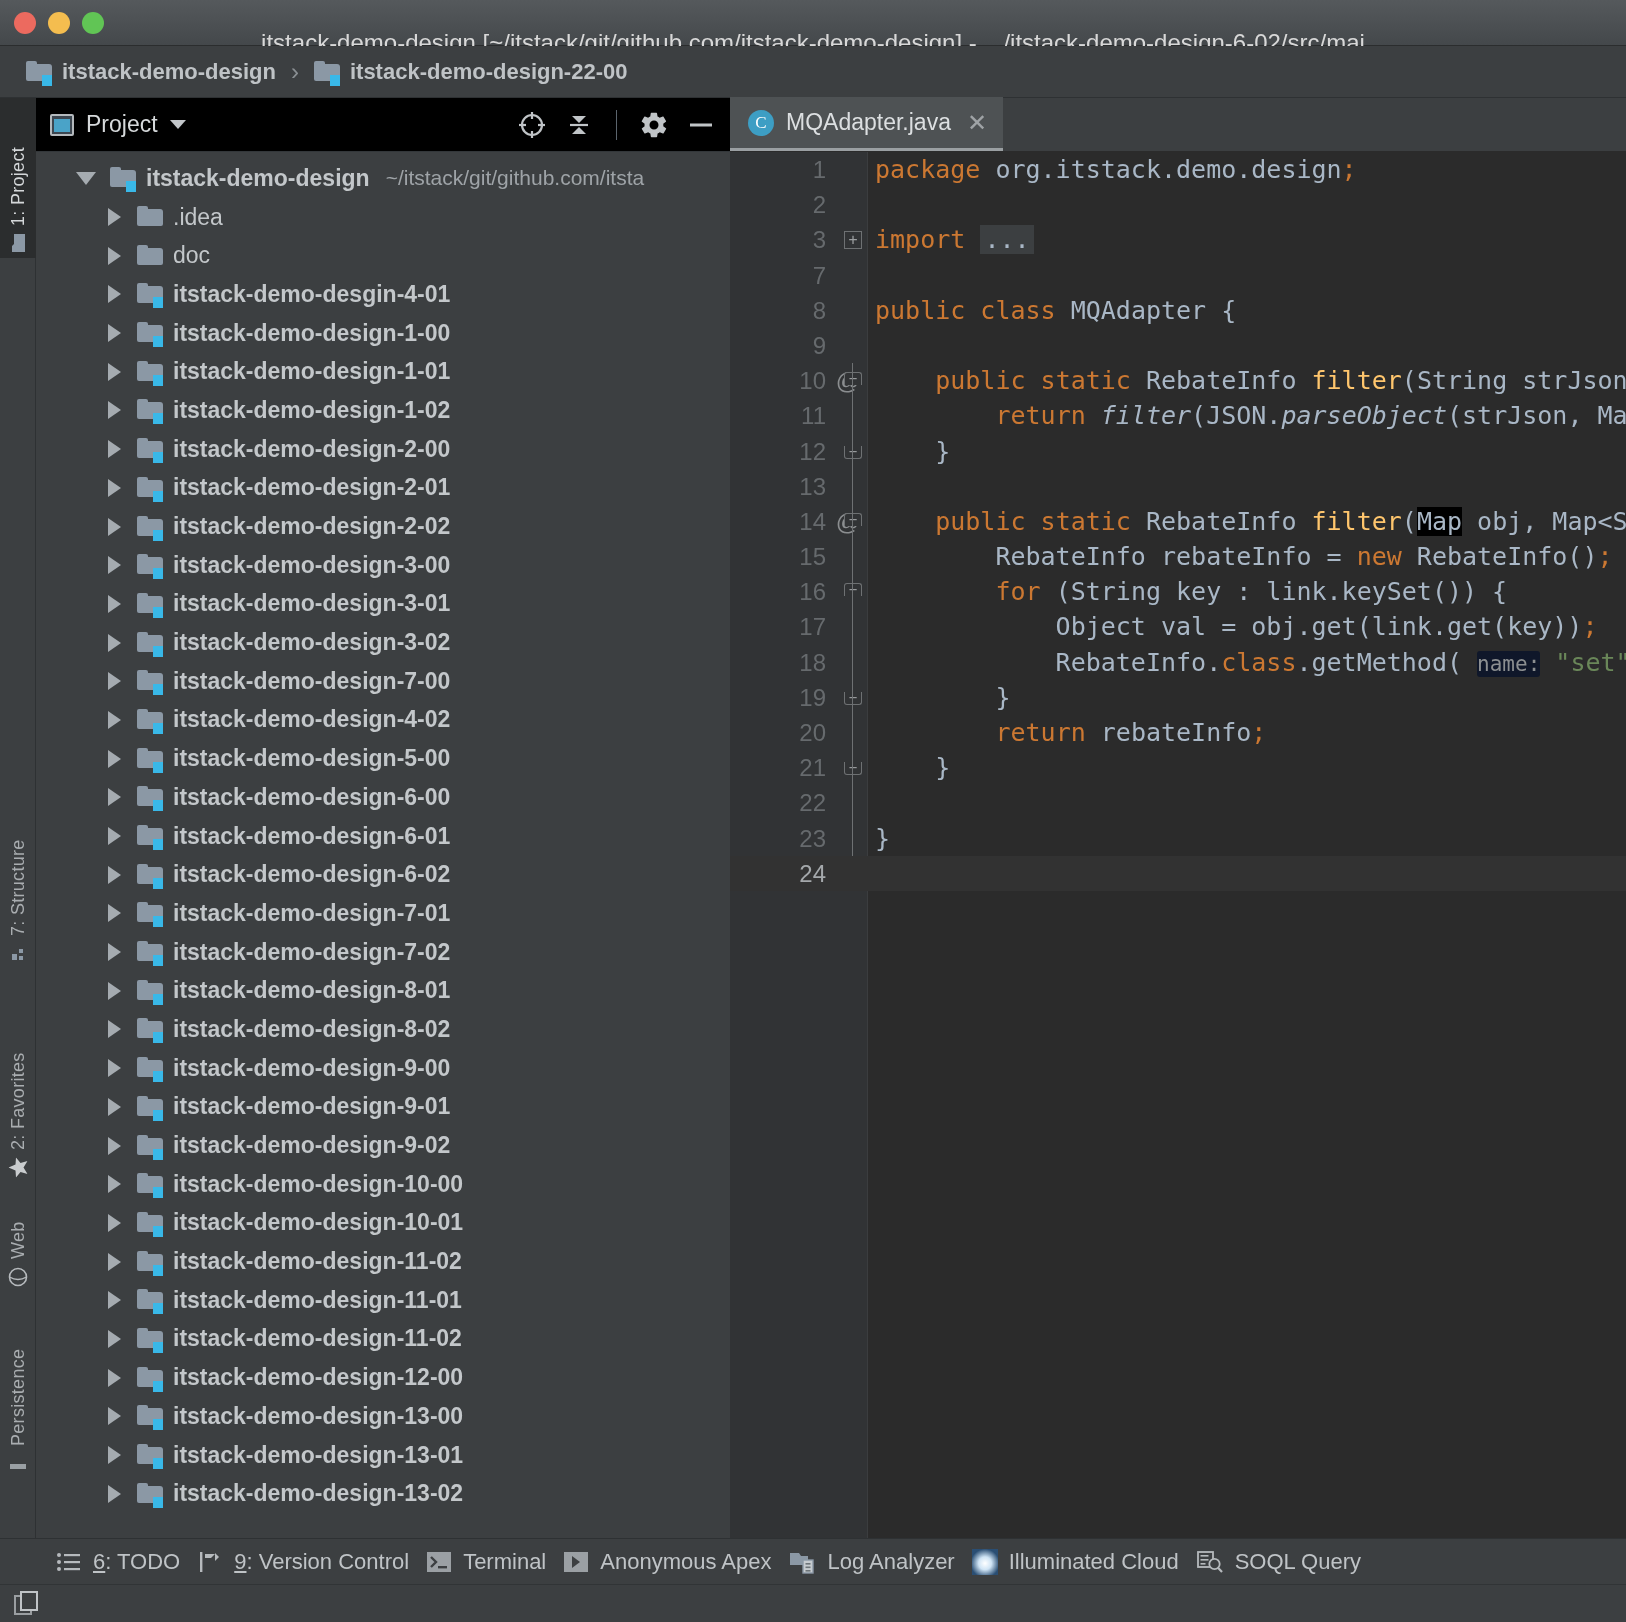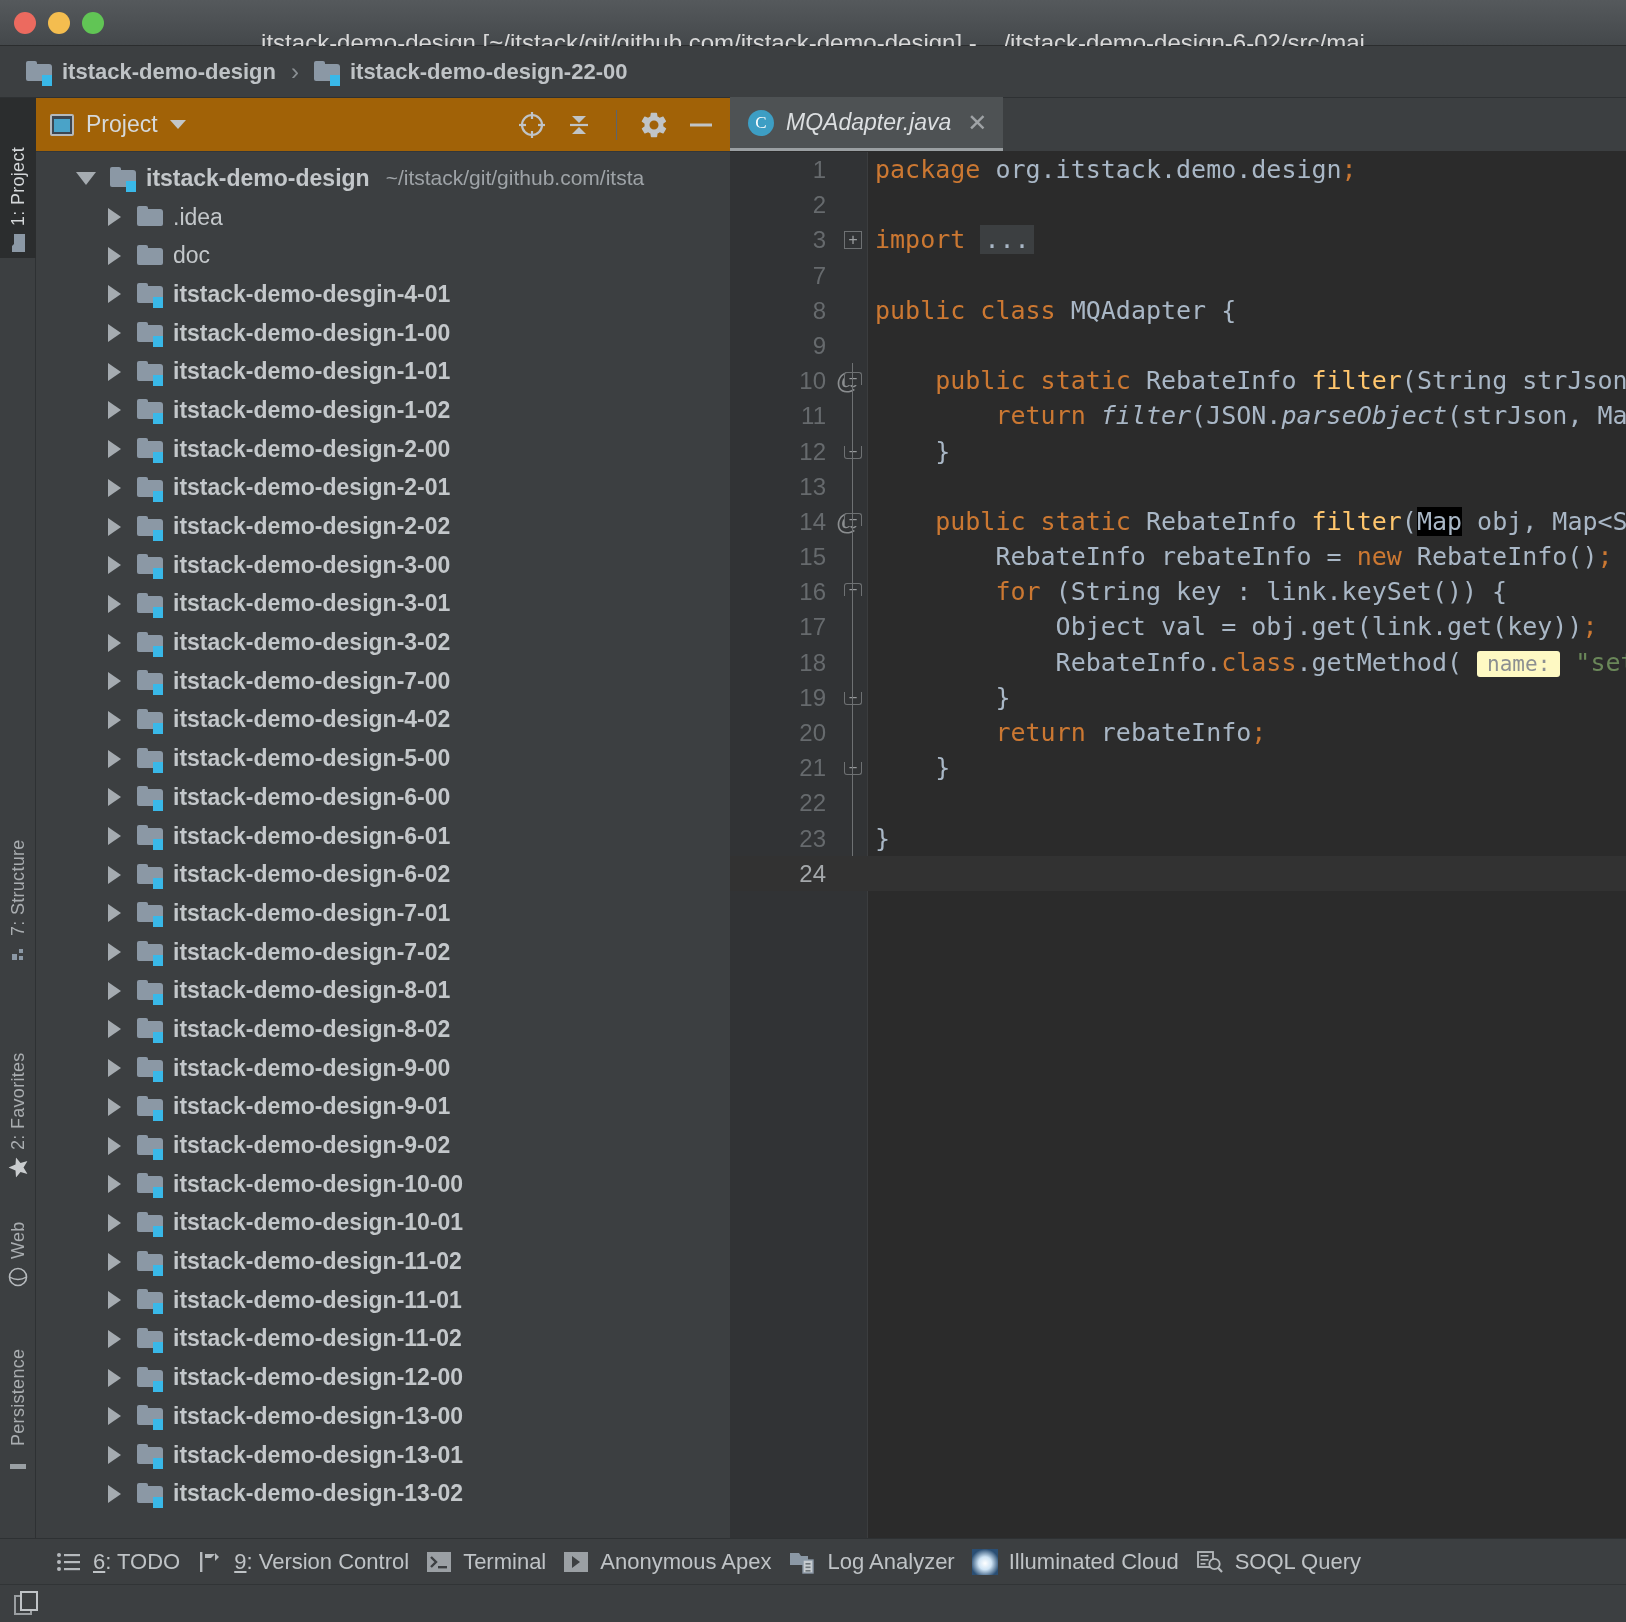--- a/index.html
+++ b/index.html
@@ -68,21 +68,21 @@
   }
   .vtab.active { background: #2b2d2e; color: #d4d7d9; }
   .vtab .vi { transform: rotate(90deg); flex: 0 0 auto; }
 
   
   .projpanel {
     position: absolute; top: 98px; left: 36px; width: 694px; height: 1440px;
     background: #3c3f41; overflow: hidden;
   }
   .proj-toolbar {
-    height: 54px; background: #a16207; display: flex; 
+    height: 54px; background: #000000; display: flex; 
     padding: 0 14px; border-bottom: 1px solid #33373a;
   }
   .proj-title { display: flex; align-items: center; gap: 12px; }
   .proj-title-label { color: #d6d9db; font-size: 23px; }
   .winicon {
     width: 24px; height: 22px; border: 2px solid #b4b9bd; border-radius: 2px;
     position: relative; background: #3c4650;
   }
   .winicon::after {
     content: ""; position: absolute; left: 2px; top: 3px; right: 2px; bottom: 2px;
@@ -128,21 +128,21 @@
   }
   .etab {
     height: 54px; background: #4e5254; display: flex; align-items: center;
     gap: 12px; padding: 0 16px 0 18px; border-bottom: 3px solid #9a9fa2;
   }
   .class-icon {
     width: 26px; height: 26px; border-radius: 50%; background: #3d9ec4;
     color: #fff; font-size: 17px; display: flex; align-items: center;
     justify-content: center; font-family: "Liberation Serif", serif;
   }
-  .etab-label { color: #dcdfe1; font-size: 23px; font-style: italic; }
+  .etab-label { color: #dcdfe1; font-size: 23px; }
   .etab-close { color: #9fa3a6; font-size: 24px; line-height: 1; padding-left: 4px; }
 
   .codearea { position: relative; height: 1386px; background: #2b2b2b; overflow: hidden; }
   .gutter {
     position: absolute; left: 0; top: 0; width: 108px; height: 100%;
     background: #313335;
   }
   .foldbar {
     position: absolute; left: 108px; top: 0; width: 30px; height: 100%;
     background: #313335; border-right: 1px solid #3b3d3f;
@@ -180,22 +180,22 @@
     white-space: pre; color: #a9b7c6; font-size: 25px;
   }
   .kw { color: #cc7832; }
   .str { color: #6a8759; }
   .mth { color: #ffc66d; }
   .italic { font-style: italic; }
   .semi { color: #cc7832; }
   .foldedimp { background: #3c3f41; color: #a9b7c6; padding: 0 4px; }
   .sel { background: #000000; margin-top: 6px; }
   .hint {
-    background: #fef9c3; color: #8c8f91; font-size: 21px;
-    padding: 1px 10px; border-radius: 3px;
+    background: #0f172a; color: #8c8f91; font-size: 21px;
+    padding: 1px 0; border-radius: 3px;
   }
 
   
   .bottombar {
     position: absolute; top: 1538px; left: 0; width: 1626px; height: 46px;
     background: #3c3f41; border-top: 1px solid #2e3133;
     display: flex; align-items: center; padding-left: 56px; gap: 17px;
   }
   .bbtn { display: flex; align-items: center; gap: 11px; }
   .bbtn-label { color: #bfc3c6; font-size: 22px; white-space: nowrap; }

